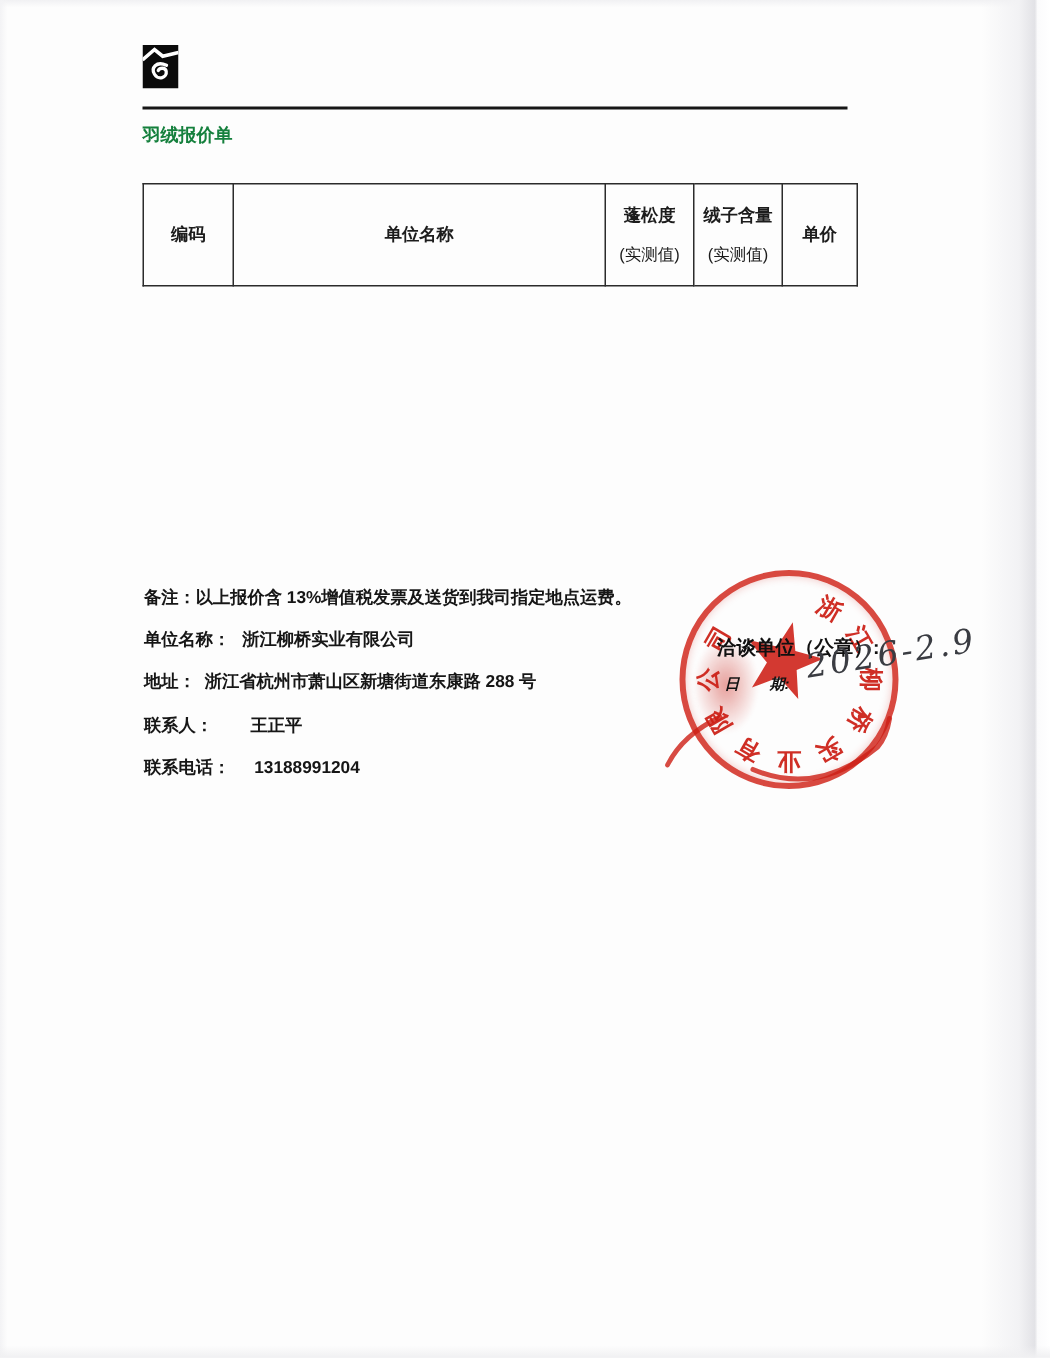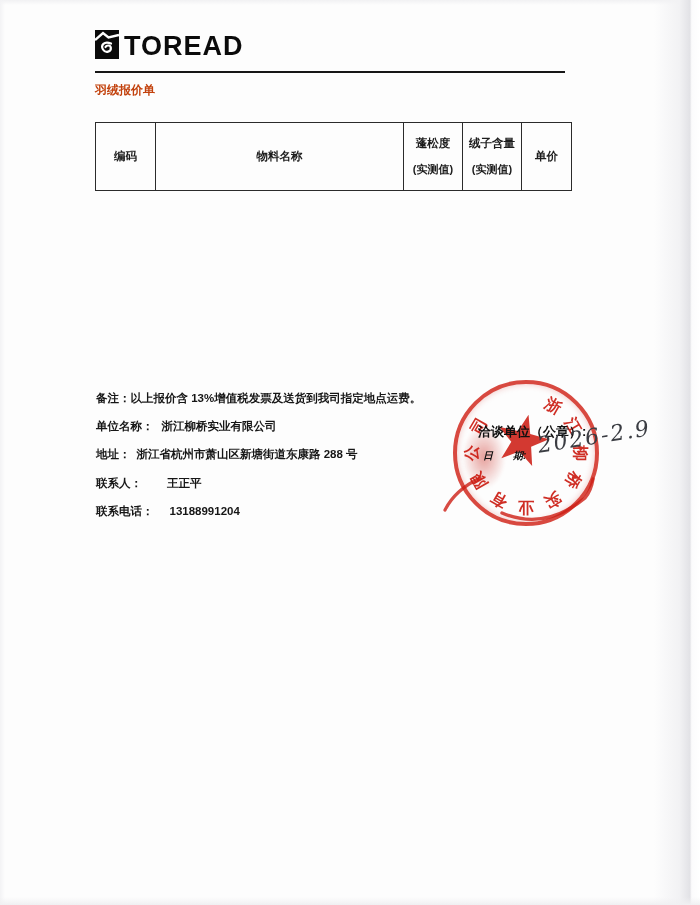--- a/index.html
+++ b/index.html
@@ -15,29 +15,29 @@
     background:linear-gradient(to right,rgba(240,240,242,0) 0%,#f2f2f4 55%,#e2e2e6 78%,#fbfbfc 82%,#ffffff 100%);}
   .edge-top{position:absolute;top:0;left:0;width:700px;height:5px;background:linear-gradient(#f1f1f3,rgba(255,255,255,0));}
   .edge-bottom{position:absolute;bottom:0;left:0;width:700px;height:8px;background:linear-gradient(rgba(255,255,255,0),#f0f0f2);}
   .edge-left{position:absolute;top:0;left:0;width:5px;height:905px;background:linear-gradient(to right,#f3f3f5,rgba(255,255,255,0));}
 
   
   .logo-box{position:absolute;left:95px;top:30px;width:24px;height:29px;}
   .wordmark{position:absolute;left:124px;top:31px;font-size:27px;font-weight:800;
     letter-spacing:1px;color:#0b0b0b;font-family:"Liberation Sans","DejaVu Sans",sans-serif;}
   .header-rule{position:absolute;left:95px;top:71px;width:470px;height:2px;background:#161616;}
-  .doc-title{position:absolute;left:95px;top:82px;font-size:12px;font-weight:700;color:#c2410c;}
+  .doc-title{position:absolute;left:95px;top:82px;font-size:12px;font-weight:700;color:#15803d;}
 
   
   .quote-table{position:absolute;left:95px;top:122px;width:476px;border-collapse:collapse;table-layout:fixed;}
   .quote-table td,.quote-table th{border:1.6px solid #2b2b2b;padding:0;font-weight:600;
     font-size:11.5px;color:#1c1c1c;text-align:center;vertical-align:middle;}
   .quote-table .hdr-row{height:68px;}
   .quote-table .data-row{height:42px;}
-  .hdr-sub{display:block;margin-top:11px;font-size:11px;font-weight:700;}
+  .hdr-sub{display:block;margin-top:11px;font-size:11px;font-weight:400;}
   .cell-material{text-align:left !important;padding-left:8px !important;padding-right:4px !important;}
   .notes-cell{height:133px;text-align:left !important;vertical-align:top !important;
     padding:7px 8px 0 9px !important;}
   .notes-cell p{margin:0 0 17.5px 0;font-size:11.5px;font-weight:600;line-height:14px;}
 
   
   .info-block{position:absolute;left:96px;top:391px;width:420px;}
   .info-line{position:absolute;left:0;white-space:nowrap;font-size:11.5px;font-weight:700;color:#161616;}
   .info-line .val{font-weight:700;}
   .v-company{margin-left:8px;}
@@ -75,36 +75,35 @@
   <div class="edge-right"></div>
   <div class="edge-bottom"></div>
 
   <div class="logo-box">
     <svg width="24" height="29" viewBox="0 0 24 29">
       <rect x="0" y="0" width="24" height="29" fill="#0b0b0b"></rect>
       <path d="M0,10 L8,3 L13.5,7.5 L24,5" stroke="#ffffff" stroke-width="2.4" fill="none"></path>
       <path d="M16,13.5 C9,10.5 5.5,15.5 8,19.5 C10.5,23.5 16.5,22 15.8,17.5 C15.3,14.8 11.5,15 10.5,17" stroke="#ffffff" stroke-width="2.2" fill="none" stroke-linecap="round"></path>
     </svg>
   </div>
-  <div class="wordmark">TOREAD</div>
   <div class="header-rule"></div>
   <div class="doc-title">羽绒报价单</div>
 
   <table class="quote-table">
     <colgroup>
       <col style="width:60px">
         <col style="width:248px">
         <col style="width:59px">
       <col style="width:59px">
         <col style="width:50px">
     </colgroup>
     <tbody>
       <tr class="hdr-row">
         <td>编码</td>
-        <td>物料名称</td>
+        <td>单位名称</td>
         <td>
           <span>蓬松度</span>
           <span class="hdr-sub">(实测值)</span>
         </td>
         <td>
           <span>绒子含量</span>
           <span class="hdr-sub">(实测值)</span>
         </td>
         <td>单价</td>
       </tr>

